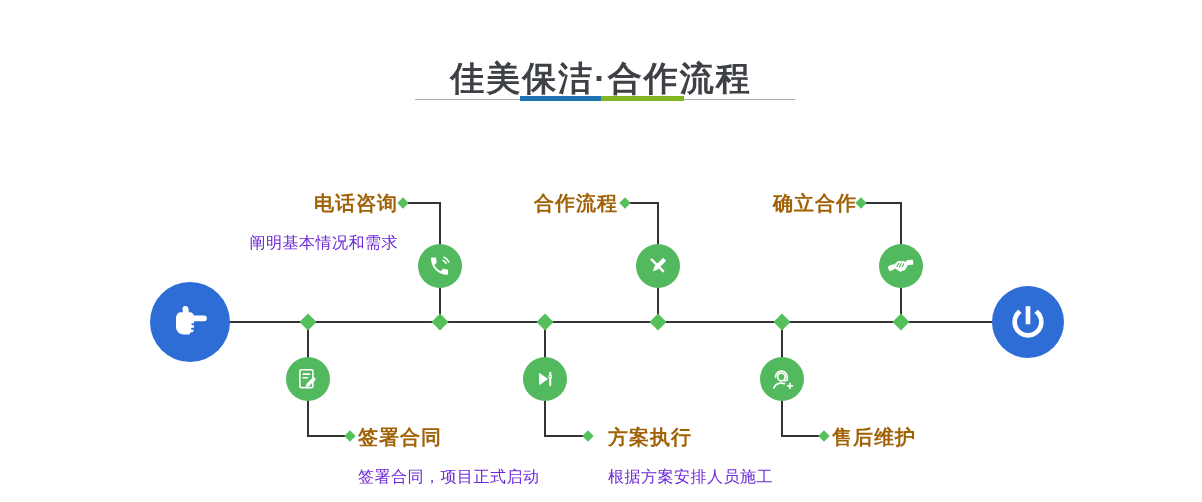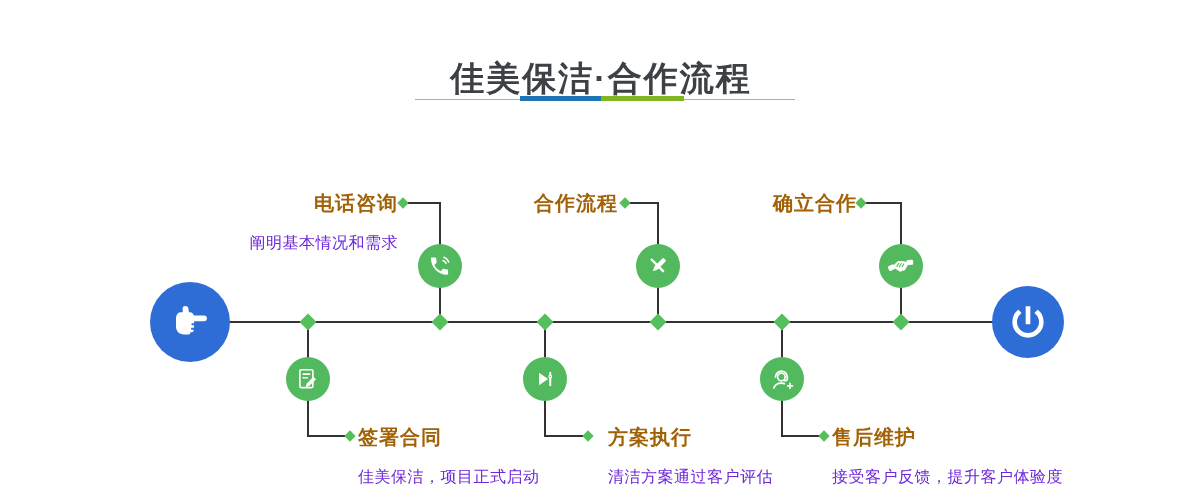--- a/index.html
+++ b/index.html
@@ -175,24 +175,23 @@
   </div>
   <div class="step top" style="right:584px;">
     <div class="t">合作流程</div>
   </div>
   <div class="step top" style="right:345px;">
     <div class="t">确立合作</div>
   </div>
 
   <div class="step bottom" style="left:358px;">
     <div class="t">签署合同</div>
-    <div class="d">佳美保洁，项目正式启动</div>
+    <div class="d">签署合同，项目正式启动</div>
   </div>
   <div class="step bottom" style="left:608px;">
     <div class="t">方案执行</div>
-    <div class="d">清洁方案通过客户评估</div>
+    <div class="d">根据方案安排人员施工</div>
   </div>
   <div class="step bottom" style="left:832px;">
     <div class="t">售后维护</div>
-    <div class="d">接受客户反馈，提升客户体验度</div>
   </div>
 
 </div>
 
 </body></html>

